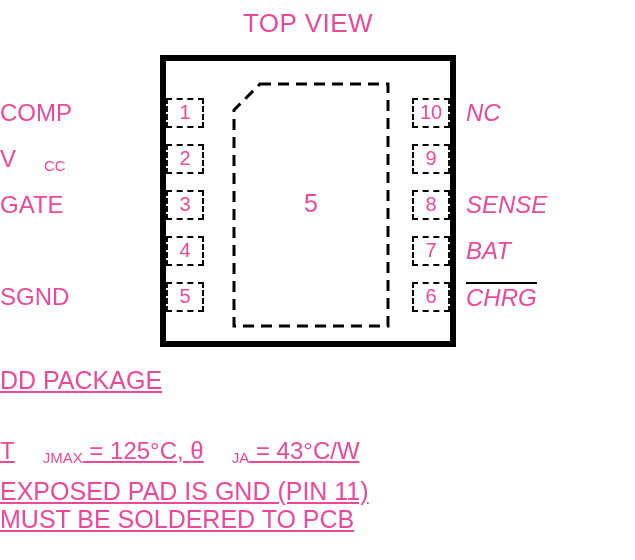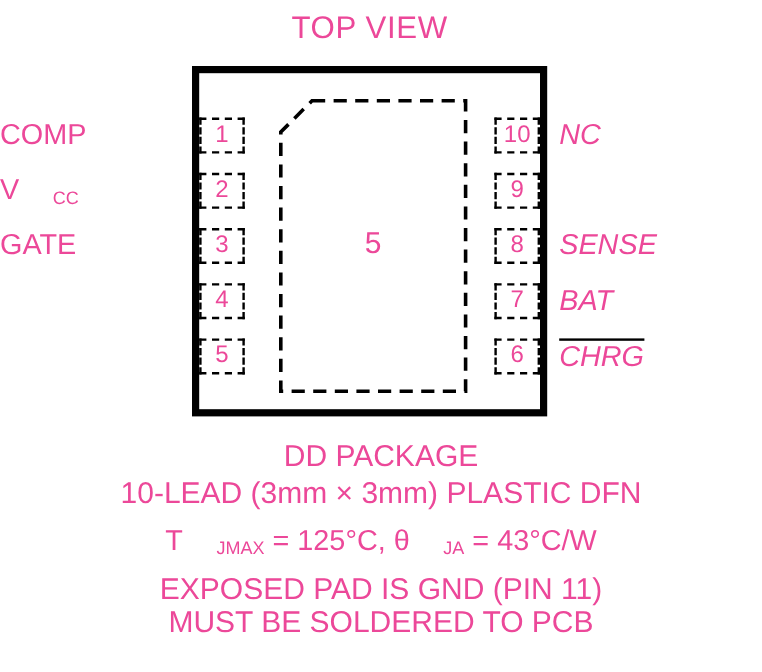--- a/index.html
+++ b/index.html
@@ -64,22 +64,22 @@
   }
   .overline-text {
     display: inline-block;
     border-top: 2.5px solid #000;
     padding-top: 1px;
     line-height: 25px;
   }
   .note {
     position: absolute;
     left: 0; width: 635px;
-    text-align: center;
     white-space: nowrap;
+    text-decoration: underline;
   }
   .note-1 { top: 366px; font-size: 25px; }
   .note-2 { top: 397px; font-size: 25px; }
   .note-3 { top: 437px; font-size: 24px; }
   .note-4 { top: 477px; font-size: 25px; }
   .note-5 { top: 505px; font-size: 25px; }
 </style>
 </head>
 <body>
 
@@ -90,37 +90,37 @@
   <div class="package"></div>
 
   <svg class="pad-svg" width="158" height="246" viewBox="0 0 158 246">
     <path d="M 28 2 L 156 2 L 156 244 L 2 244 L 2 28 Z" fill="none" stroke="#000000" stroke-width="3" stroke-dasharray="11 7"></path>
   </svg>
   <div class="pad-num">5</div>
 
   <div class="lbl left" style="top:98px"><span>COMP</span><span class="sub"></span></div>
   <div class="lbl left" style="top:144px"><span>V</span><span class="sub">CC</span></div>
   <div class="lbl left" style="top:190px"><span>GATE</span><span class="sub"></span></div>
+  <div class="lbl left" style="top:282px"><span>SGND</span><span class="sub"></span></div>
 
   <div class="pbox left-box" style="top:98px"><span>1</span></div>
   <div class="pbox left-box" style="top:144px"><span>2</span></div>
   <div class="pbox left-box" style="top:190px"><span>3</span></div>
   <div class="pbox left-box" style="top:236px"><span>4</span></div>
   <div class="pbox left-box" style="top:282px"><span>5</span></div>
 
   <div class="pbox right-box" style="top:98px"><span>10</span></div>
   <div class="pbox right-box" style="top:144px"><span>9</span></div>
   <div class="pbox right-box" style="top:190px"><span>8</span></div>
   <div class="pbox right-box" style="top:236px"><span>7</span></div>
   <div class="pbox right-box" style="top:282px"><span>6</span></div>
 
   <div class="lbl right" style="top:98px"><span>NC</span></div>
   <div class="lbl right" style="top:190px"><span>SENSE</span></div>
   <div class="lbl right" style="top:236px"><span>BAT</span></div>
   <div class="lbl right" style="top:282px"><span class="overline-text">CHRG</span></div>
 
   <div class="note note-1">DD PACKAGE</div>
-  <div class="note note-2">10-LEAD (3mm × 3mm) PLASTIC DFN</div>
   <div class="note note-3"><span>T</span><span class="sub">JMAX</span><span> = 125°C, </span><span>θ</span><span class="sub">JA</span><span> = 43°C/W</span></div>
   <div class="note note-4">EXPOSED PAD IS GND (PIN 11)</div>
   <div class="note note-5">MUST BE SOLDERED TO PCB</div>
 
 </div>
 
 </body></html>

